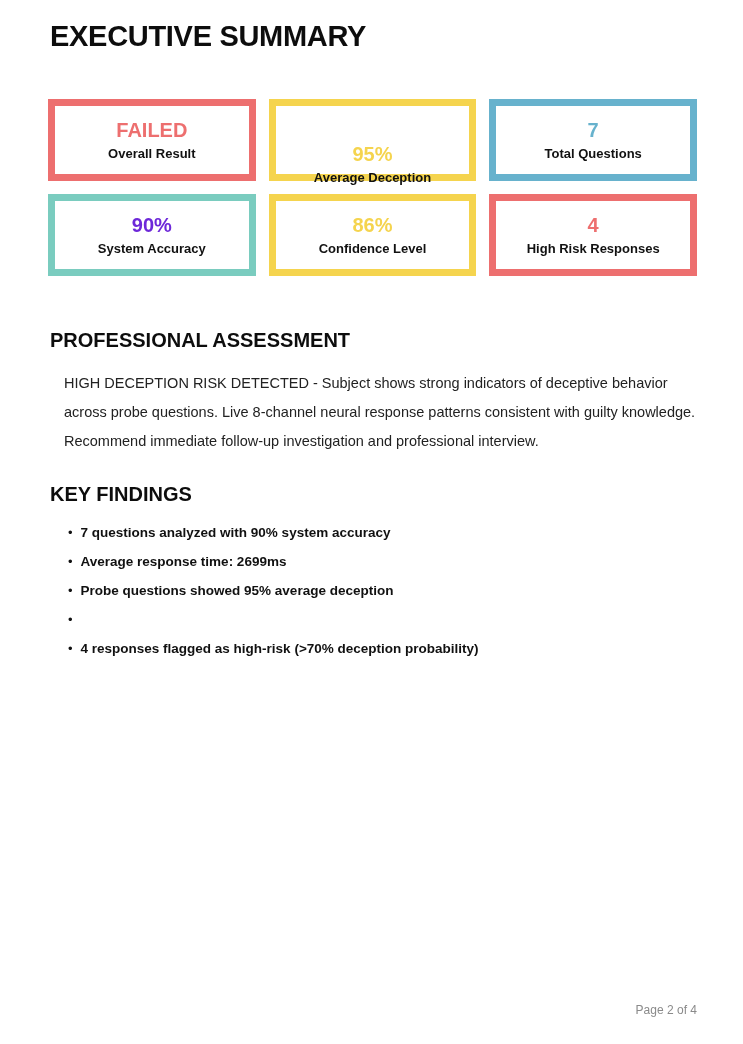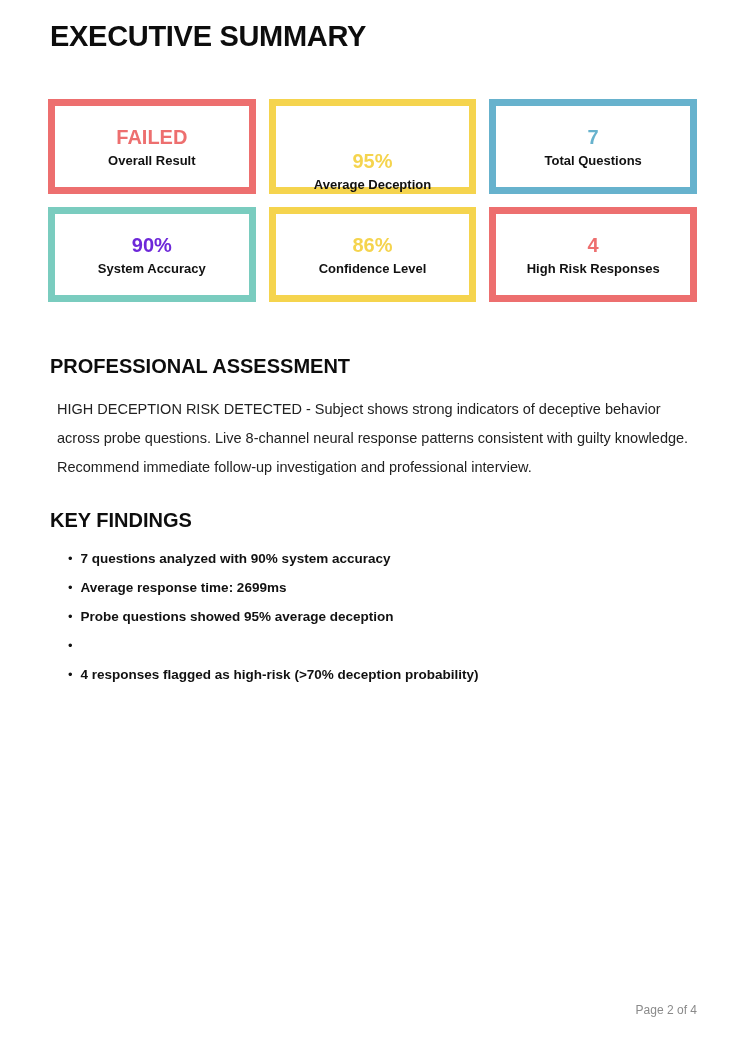--- a/index.html
+++ b/index.html
@@ -27,21 +27,21 @@
     margin: 0 0 0 2px;
   }
   .card-grid {
     margin-top: 46px;
     display: grid;
     grid-template-columns: repeat(3, 1fr);
     gap: 13px;
   }
   .stat-card {
     box-sizing: border-box;
-    height: 95px;
+    height: 82px;
     border: 7px solid #cccccc;
     background: #ffffff;
     display: flex;
     flex-direction: column;
     align-items: center;
     justify-content: center;
     gap: 7px;
   }
   .stat-value {
     font-size: 20px;
@@ -55,21 +55,21 @@
     line-height: 1;
   }
   .section-heading {
     font-size: 20px;
     font-weight: bold;
     color: #0d0d0d;
     margin: 0 0 0 2px;
   }
   .assessment-heading { margin-top: 53px; }
   .assessment-body {
-    margin: 17px 0 0 9px;
+    margin: 17px 0 0 16px;
     font-size: 14.5px;
     line-height: 29px;
     color: #222222;
     max-width: 649px;
   }
   .findings-heading { margin-top: 27px; }
   .findings-list {
     list-style: none;
     margin: 19px 0 0 0;
     padding: 0 0 0 20px;

